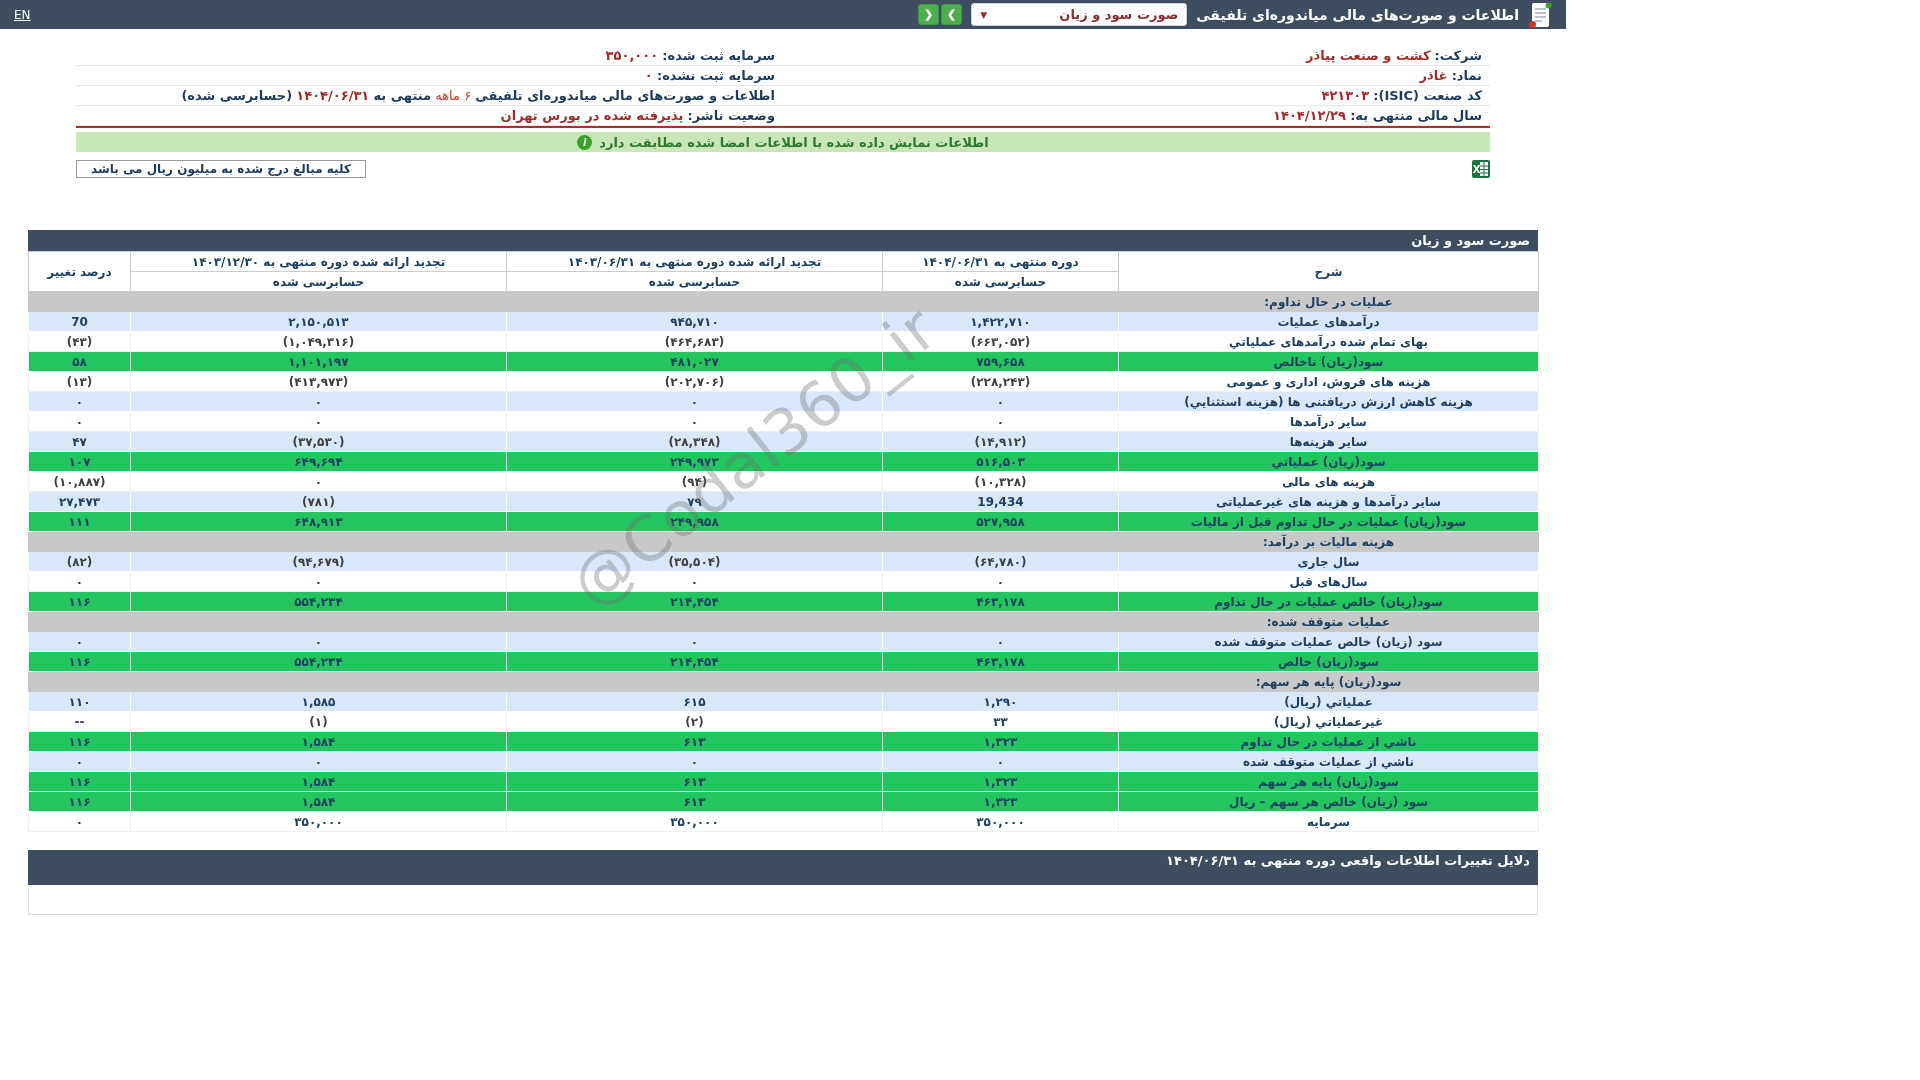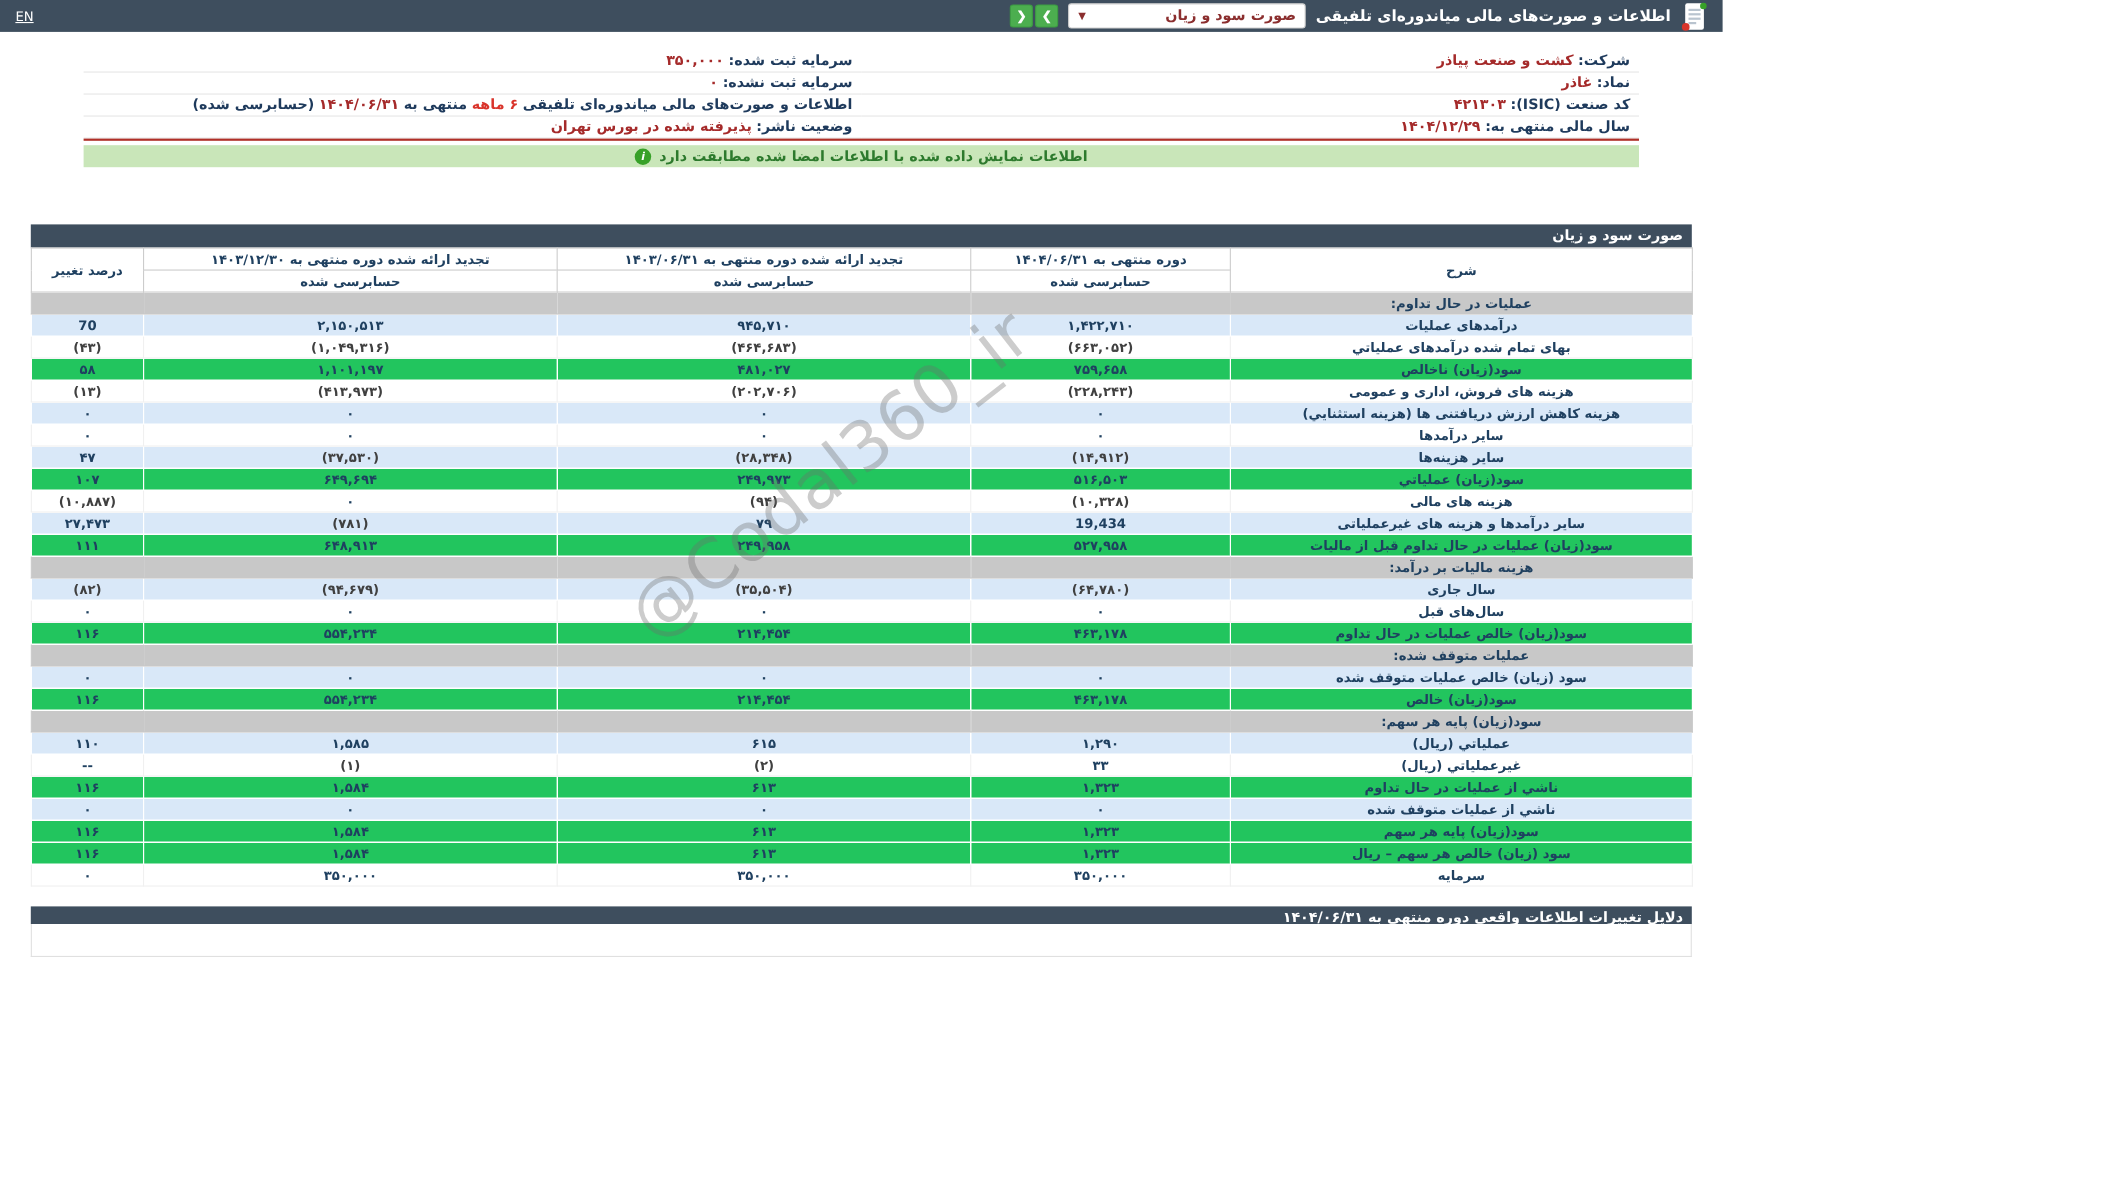--- a/index.html
+++ b/index.html
@@ -35,21 +35,21 @@
 
   
   .info-wrap { margin:17px 76px 0 76px; direction:rtl; }
   .info-table { width:100%; border-collapse:collapse; }
   .info-table td {
     width:50%; text-align:right; font-size:13px; padding:2px 8px;
     border-bottom:1px solid #e6e6e6; height:19px; white-space:nowrap;
   }
   .lbl { color:#1e3a5c; font-weight:bold; }
   .val { color:#a52a2a; font-weight:bold; }
-  .val-red { color:#d9342b; font-weight:bold; }
+  .val-red { color:#d9342b; font-weight:normal; }
   .red-divider { border-top:2px solid #b03028; margin:0 76px; }
 
   .green-banner {
     margin:4px 76px 0; background:#c9e6b9; height:20px;
     display:flex; direction:rtl; align-items:center; justify-content:center; gap:7px;
   }
   .green-banner .bn-text { color:#2d7a2d; font-weight:bold; font-size:13px; }
   .info-circle-icon {
     width:15px; height:15px; border-radius:50%; background:#37a128; color:#fff;
     font-size:10px; font-weight:bold; font-style:italic; display:flex;
@@ -93,21 +93,21 @@
 
   .watermark {
     position:absolute; top:190px; left:505px; transform:rotate(-38deg);
     font-size:62px; color:rgba(110,110,110,0.35); pointer-events:none;
     white-space:nowrap; z-index:5; direction:ltr; letter-spacing:1px;
   }
 
   
   .reasons-bar {
     margin:18px 28px 0; background:#3e4e5e; color:#fff; font-weight:bold; font-size:13px;
-    height:16px; line-height:21px; padding:0 8px; direction:rtl; text-align:right;
+    height:35px; line-height:21px; padding:0 8px; direction:rtl; text-align:right;
   }
   .reasons-box { margin:0 28px; height:30px; background:#fff; border:1px solid #e0e0e0; border-top:none; }
 </style>
 </head>
 <body>
 
 <div class="page">
 
   <header class="topbar">
     <span class="en-link">EN</span>
@@ -184,20 +184,34 @@
     </tbody>
       </table>
   </div>
   <div class="red-divider"></div>
 
   <div class="green-banner">
     <span class="bn-text">اطلاعات نمایش داده شده با اطلاعات امضا شده مطابقت دارد</span>
     <span class="info-circle-icon">i</span>
   </div>
 
+  <div class="amounts-row">
+    <div class="amounts-box">کلیه مبالغ درج شده به میلیون ریال می باشد</div>
+    <span class="excel-icon">
+      <svg width="18" height="18" viewBox="0 0 18 18">
+        <rect x="0" y="0" width="18" height="18" rx="2" fill="#1e7145"></rect>
+        <rect x="8" y="2" width="8" height="14" fill="#ffffff"></rect>
+        <rect x="8" y="5.5" width="8" height="1" fill="#1e7145"></rect>
+        <rect x="8" y="9" width="8" height="1" fill="#1e7145"></rect>
+        <rect x="8" y="12.5" width="8" height="1" fill="#1e7145"></rect>
+        <rect x="11.5" y="2" width="1" height="14" fill="#1e7145"></rect>
+        <text x="4.5" y="13" font-size="10" font-weight="bold" fill="#ffffff" text-anchor="middle" font-family="DejaVu Sans, sans-serif">X</text>
+      </svg>
+    </span>
+  </div>
 
   <div class="statement-section">
     <div class="tbl-titlebar">صورت سود و زیان</div>
     <table class="stmt">
       <colgroup>
         <col style="width:420px">
         <col style="width:236px">
         <col style="width:376px">
         <col style="width:376px">
         <col style="width:102px">

